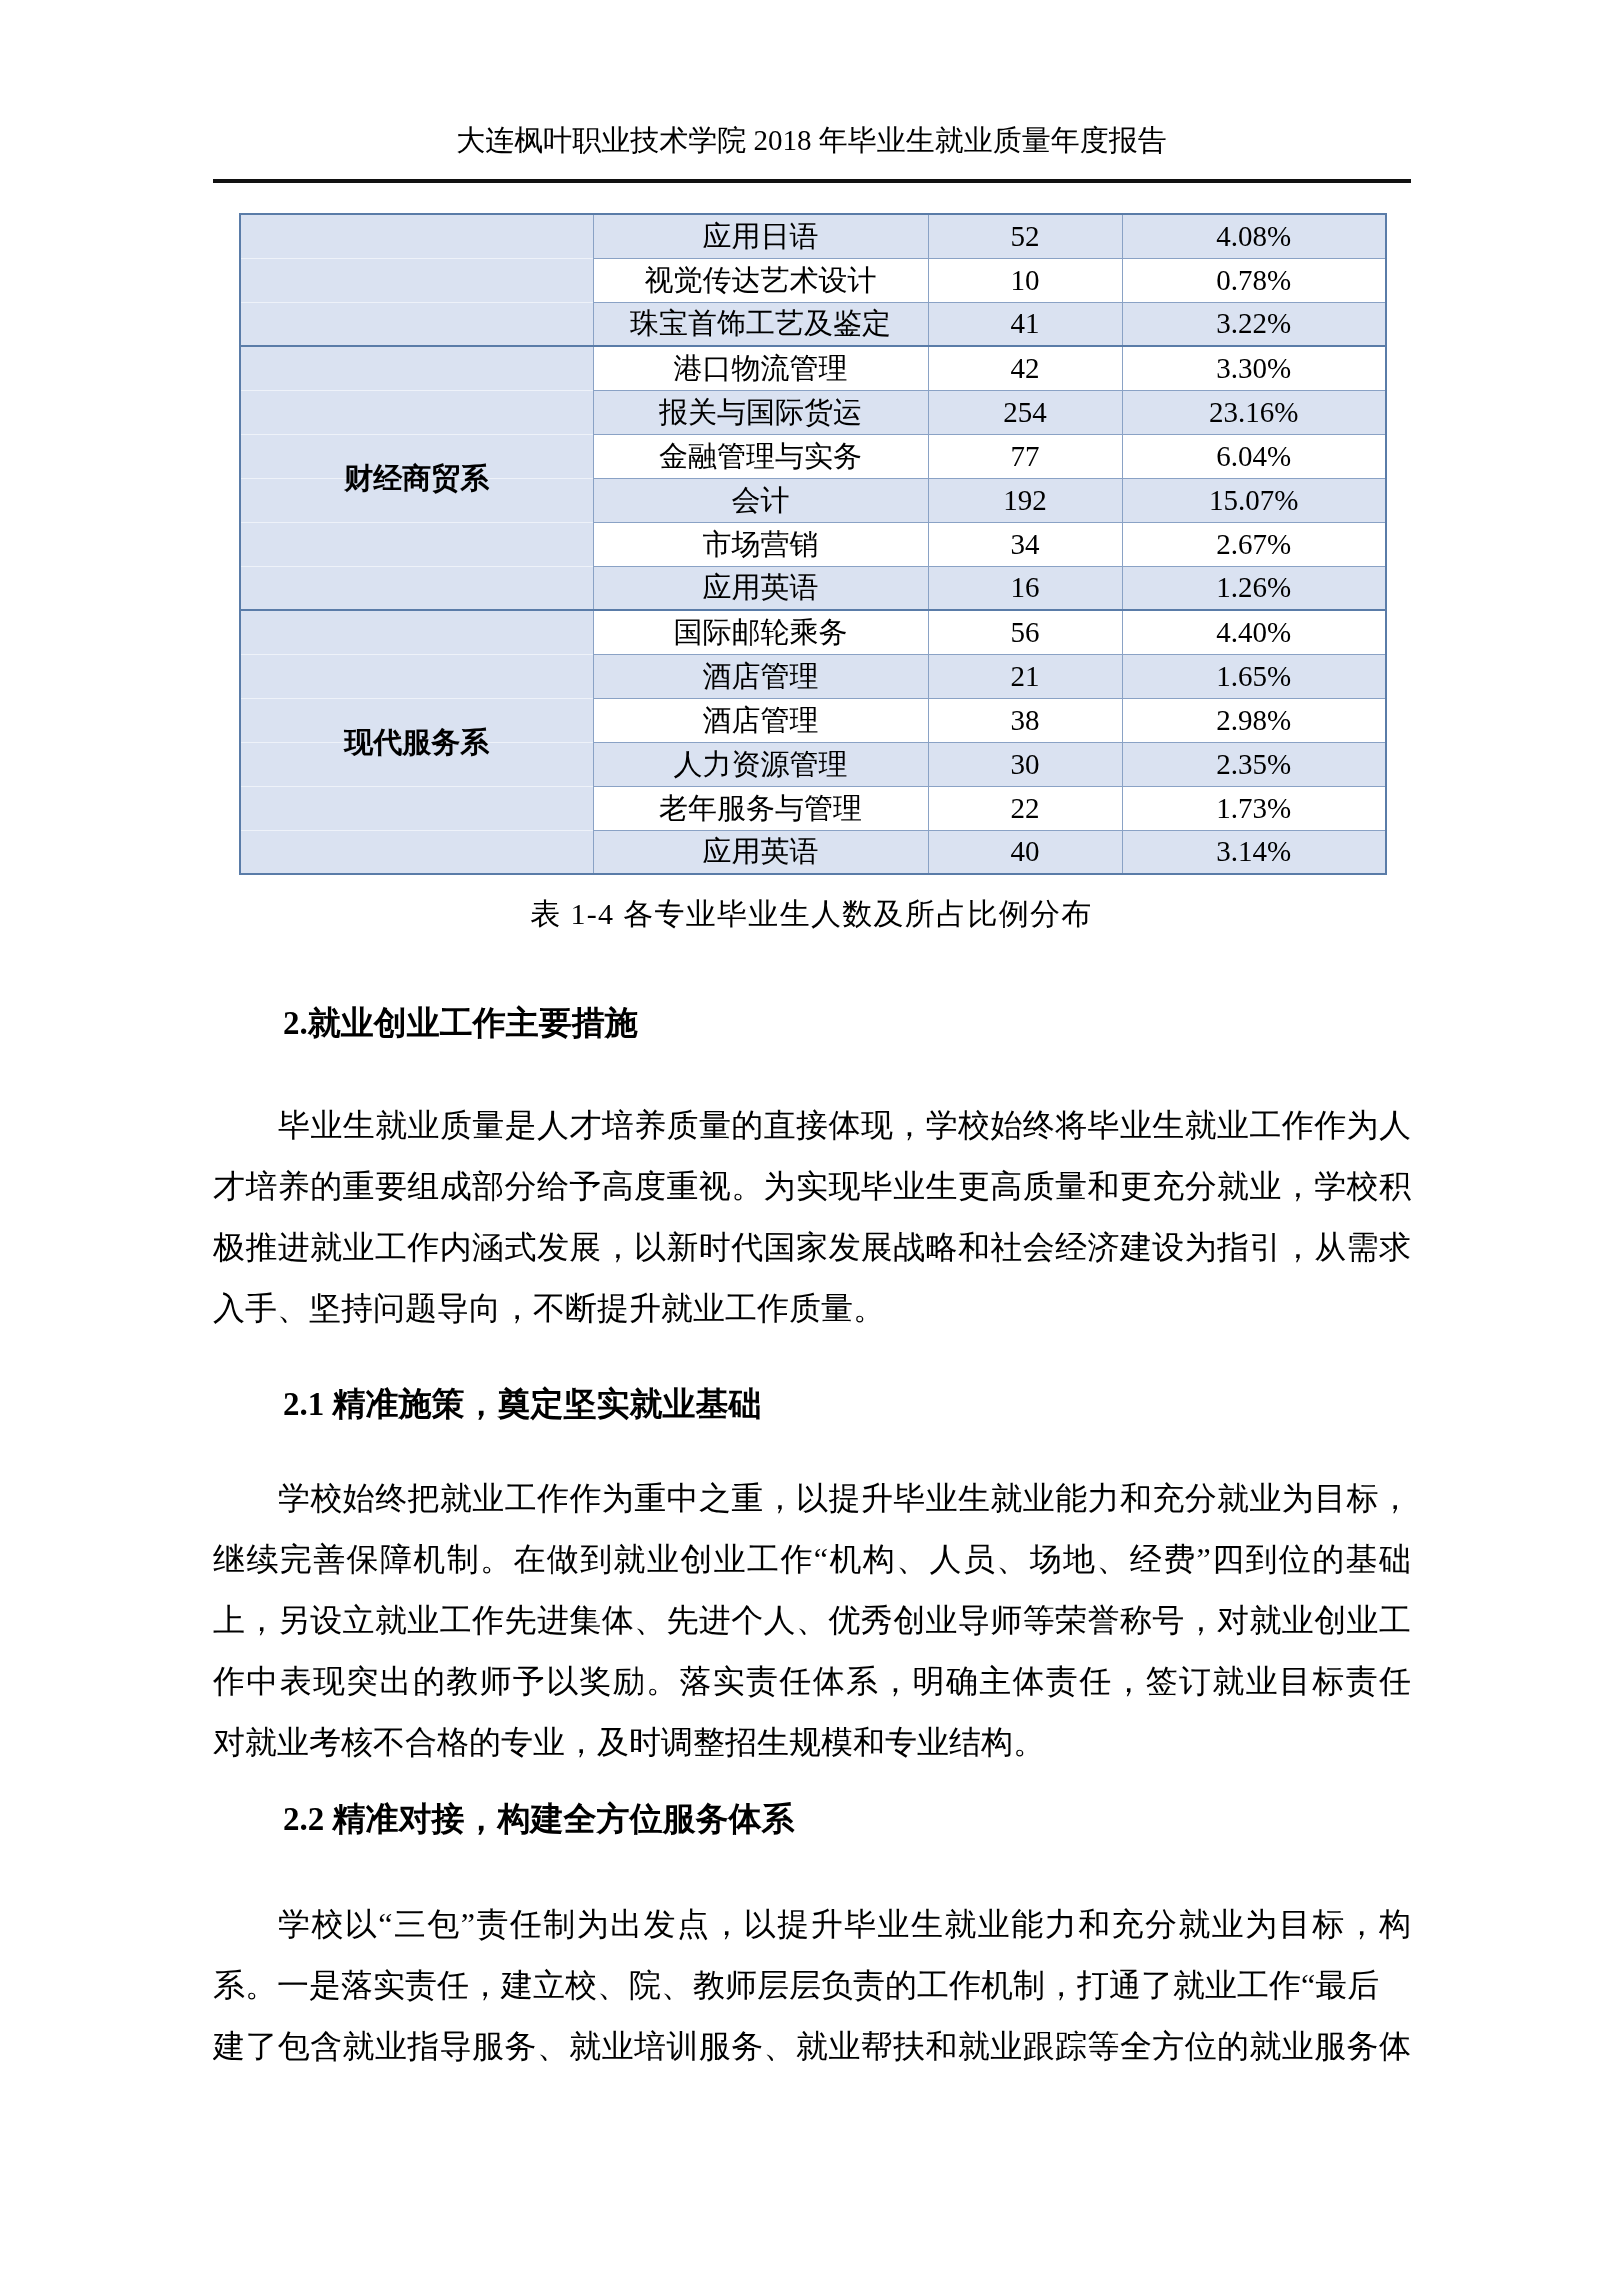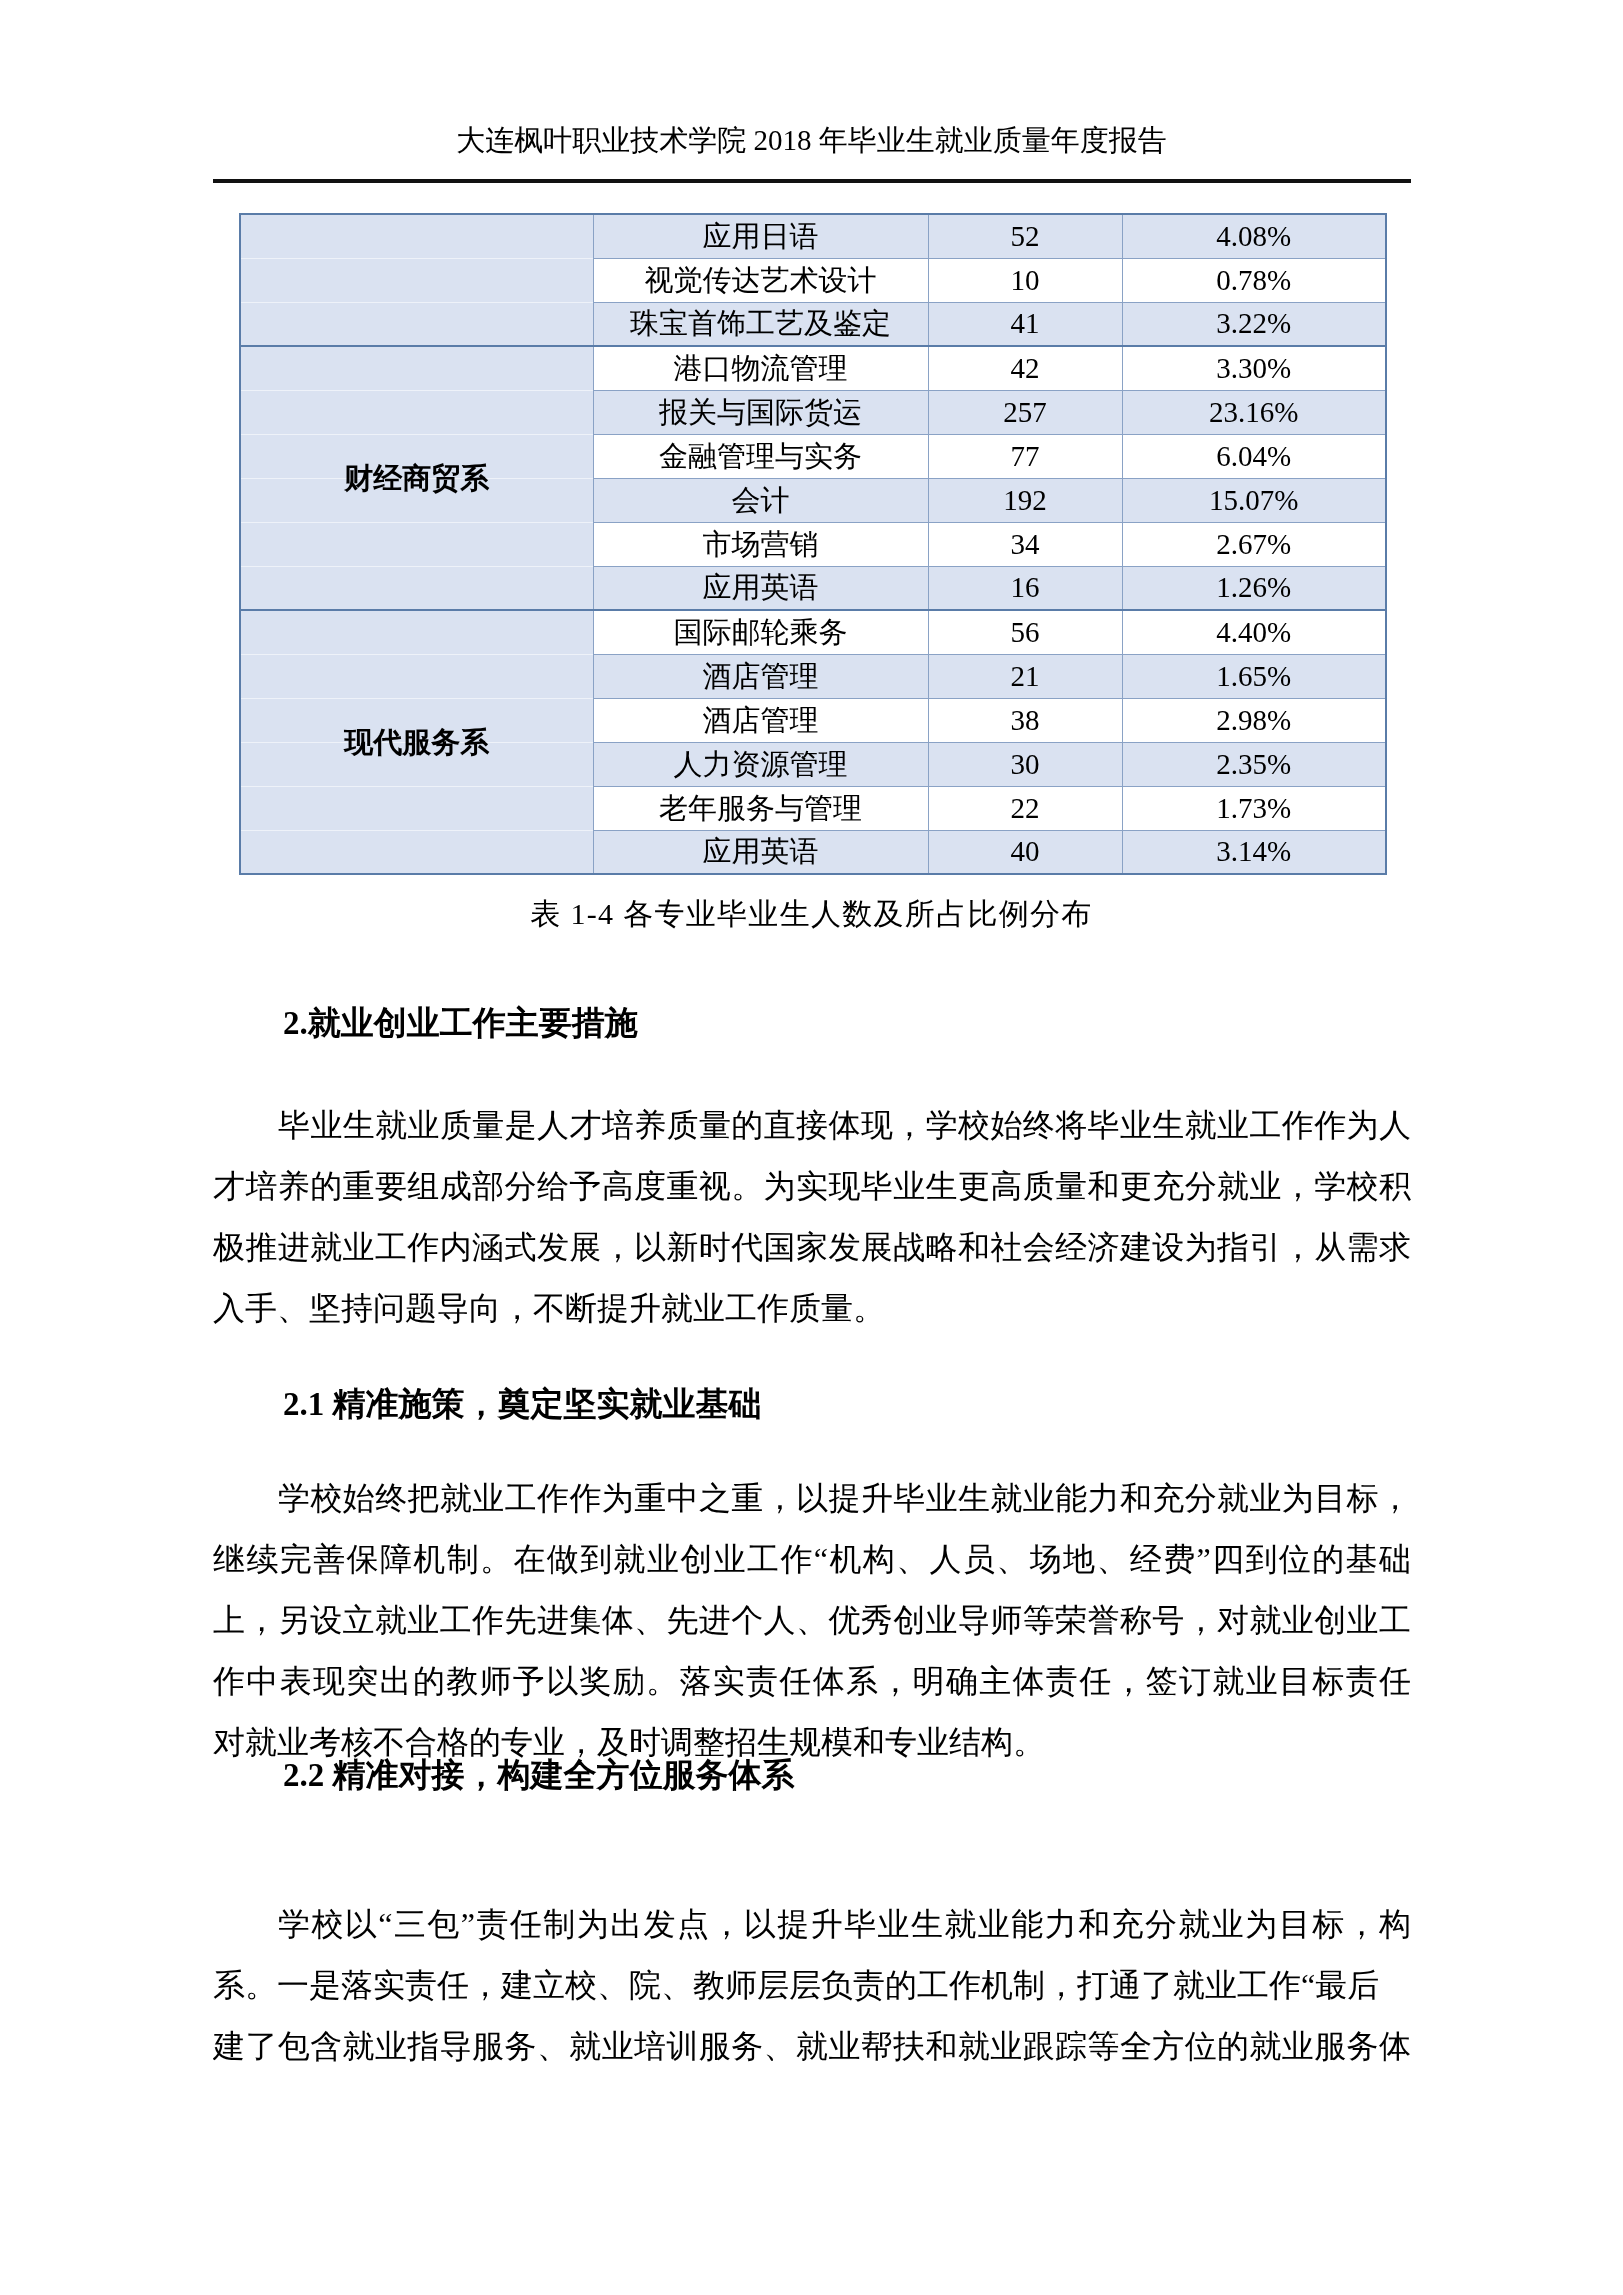--- a/index.html
+++ b/index.html
@@ -74,21 +74,21 @@
   .h-num{
     position:absolute;
     left:283px;
     font-size:33px;
     font-weight:bold;
     line-height:39px;
     white-space:nowrap;
   }
   .h2  {top:1004px;}
   .h21 {top:1385px;}
-  .h22 {top:1756px;}
+  .h22 {top:1800px;}
   .para{
     position:absolute;
     left:213px;
     width:1198px;
     font-size:32px;
   }
   .p1 {top:1095px;}
   .p21{top:1468px;}
   .p22{top:1894px;}
   .line{
@@ -146,21 +146,21 @@
       </tr>
 
       <tr class="group-start">
         <td class="dept" rowspan="6">财经商贸系</td>
         <td class="c">港口物流管理</td>
         <td class="c">42</td>
         <td class="c">3.30%</td>
       </tr>
       <tr class="alt">
         <td class="c">报关与国际货运</td>
-        <td class="c">257</td>
+        <td class="c">254</td>
         <td class="c">23.16%</td>
       </tr>
       <tr>
         <td class="c">金融管理与实务</td>
         <td class="c">77</td>
         <td class="c">6.04%</td>
       </tr>
       <tr class="alt">
         <td class="c">会计</td>
         <td class="c">192</td>

